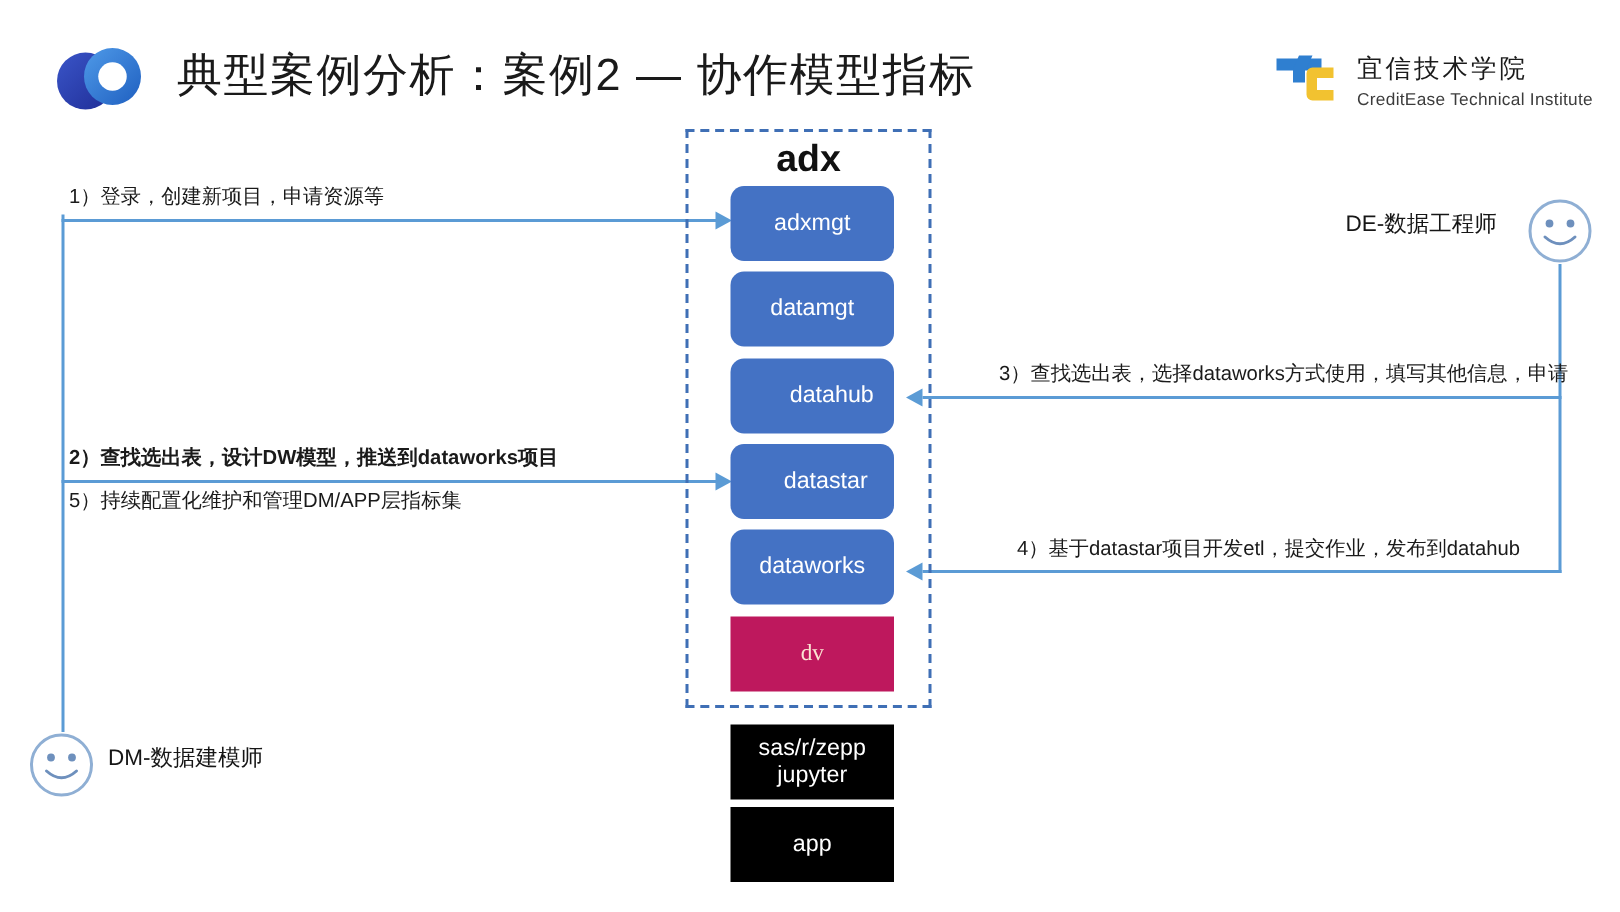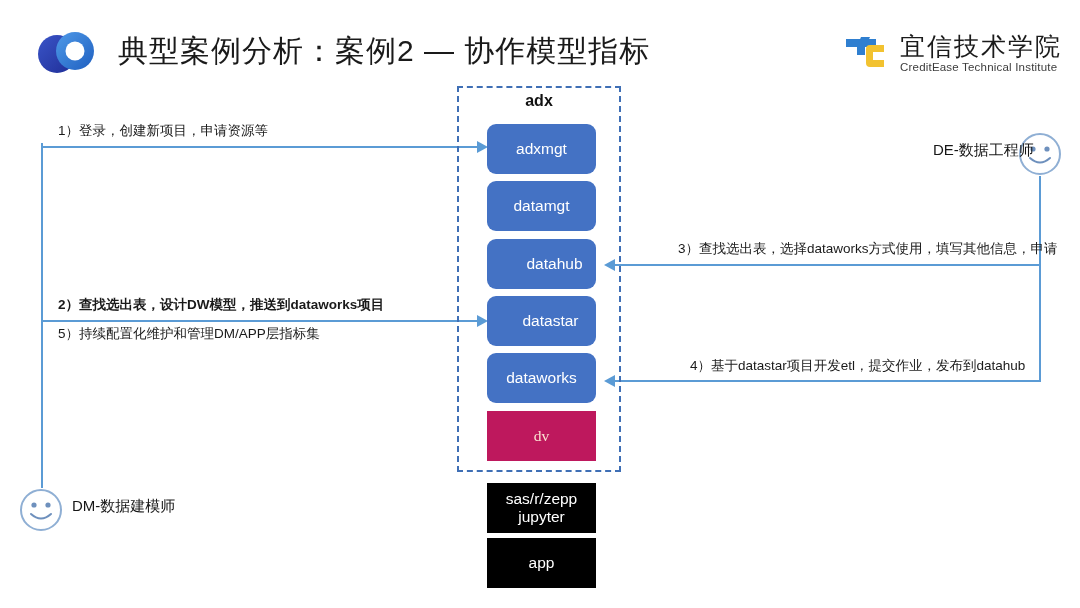--- a/index.html
+++ b/index.html
@@ -42,21 +42,21 @@
     right: 18px;
     top: 26px;
     height: 54px;
     display: flex;
     align-items: center;
     gap: 10px;
   }
   #brand-logo-mark { width: 46px; height: 38px; flex: none; }
   .brand-text { display: flex; flex-direction: column; justify-content: center; }
   #brand-name-cn {
-    font-size: 25px;
+    font-size: 17px;
     color: #1b1b1b;
     letter-spacing: 2px;
     line-height: 28px;
     white-space: nowrap;
   }
   #brand-name-en {
     font-size: 11.5px;
     color: #3c3c3c;
     letter-spacing: 0.2px;
     line-height: 14px;
@@ -72,21 +72,21 @@
     height: 386px;
     border: 2px dashed #3f6fb5;
     box-sizing: border-box;
   }
   #adx-group-title {
     position: absolute;
     left: 457px;
     top: 92px;
     width: 164px;
     text-align: center;
-    font-size: 16px;
+    font-size: 25px;
     font-weight: bold;
     color: #111111;
   }
   .node {
     position: absolute;
     left: 487px;
     width: 109px;
     height: 50px;
     display: flex;
     align-items: center;
@@ -140,21 +140,20 @@
     border-right: 11px solid #5b9bd5;
   }
 
   
   .annotation {
     position: absolute;
     font-size: 13.5px;
     color: #1a1a1a;
     white-space: nowrap;
     line-height: 18px;
-    margin-left: 12px;
   }
 
   
   .actor-face {
     position: absolute;
     width: 44px;
     height: 44px;
   }
   .actor-label {
     position: absolute;
@@ -258,15 +257,15 @@
     <path d="M12 26 q10 9 20 0" fill="none" stroke="#6e90bd" stroke-width="2" stroke-linecap="round"></path>
   </svg>
   <div class="actor-label" style="left:72px; top:496px;">DM-数据建模师</div>
 
   <svg class="actor-face" style="left:1018px; top:132px;" viewBox="0 0 44 44">
     <circle cx="22" cy="22" r="20" fill="#ffffff" stroke="#8fafd4" stroke-width="2"></circle>
     <circle cx="15" cy="17" r="2.6" fill="#6e90bd"></circle>
     <circle cx="29" cy="17" r="2.6" fill="#6e90bd"></circle>
     <path d="M12 26 q10 9 20 0" fill="none" stroke="#6e90bd" stroke-width="2" stroke-linecap="round"></path>
   </svg>
-  <div class="actor-label" style="left:897px; top:140px;margin-left:36px;">DE-数据工程师</div>
+  <div class="actor-label" style="left:897px; top:140px;">DE-数据工程师</div>
 
 </div>
 
 </body></html>

